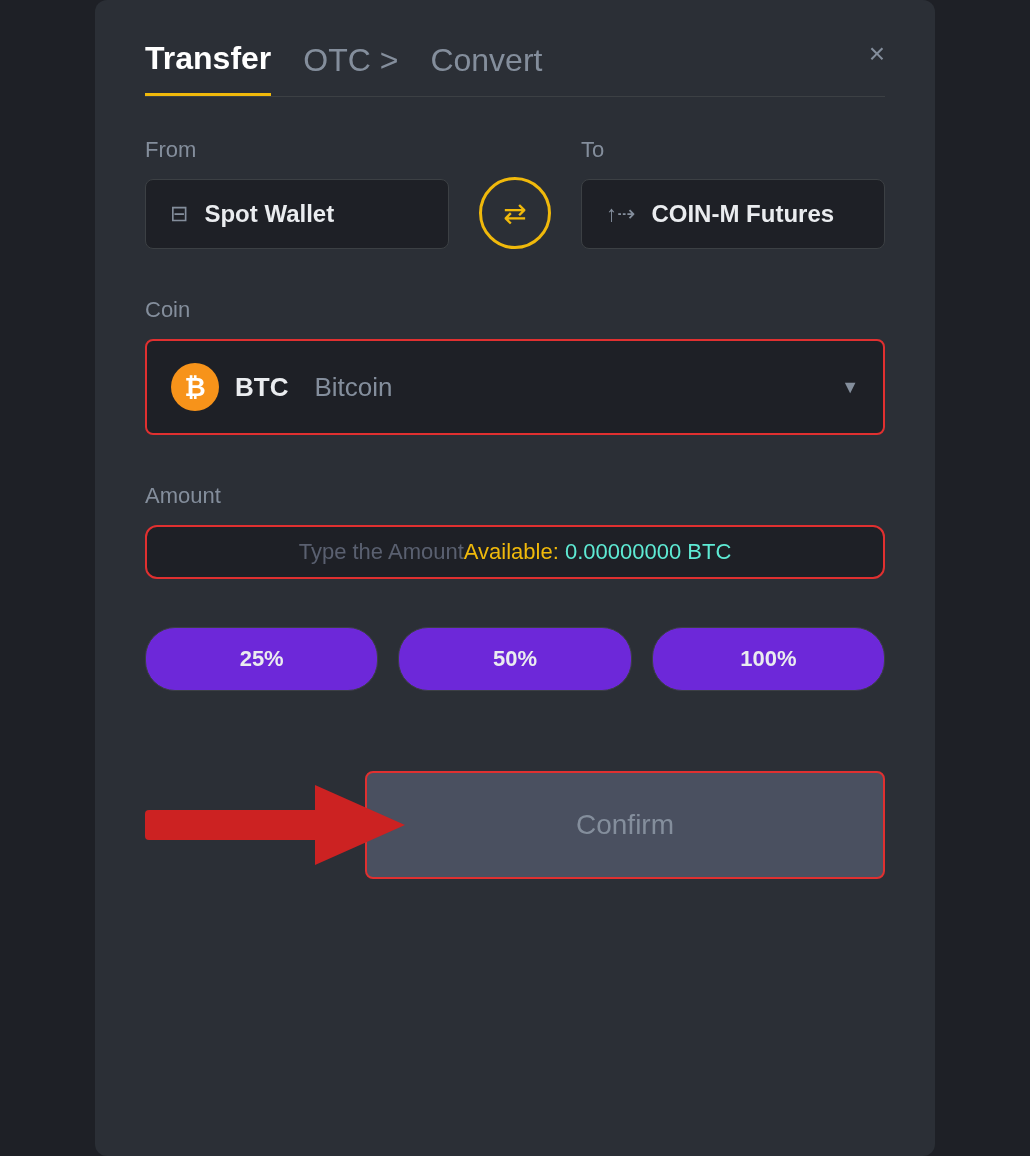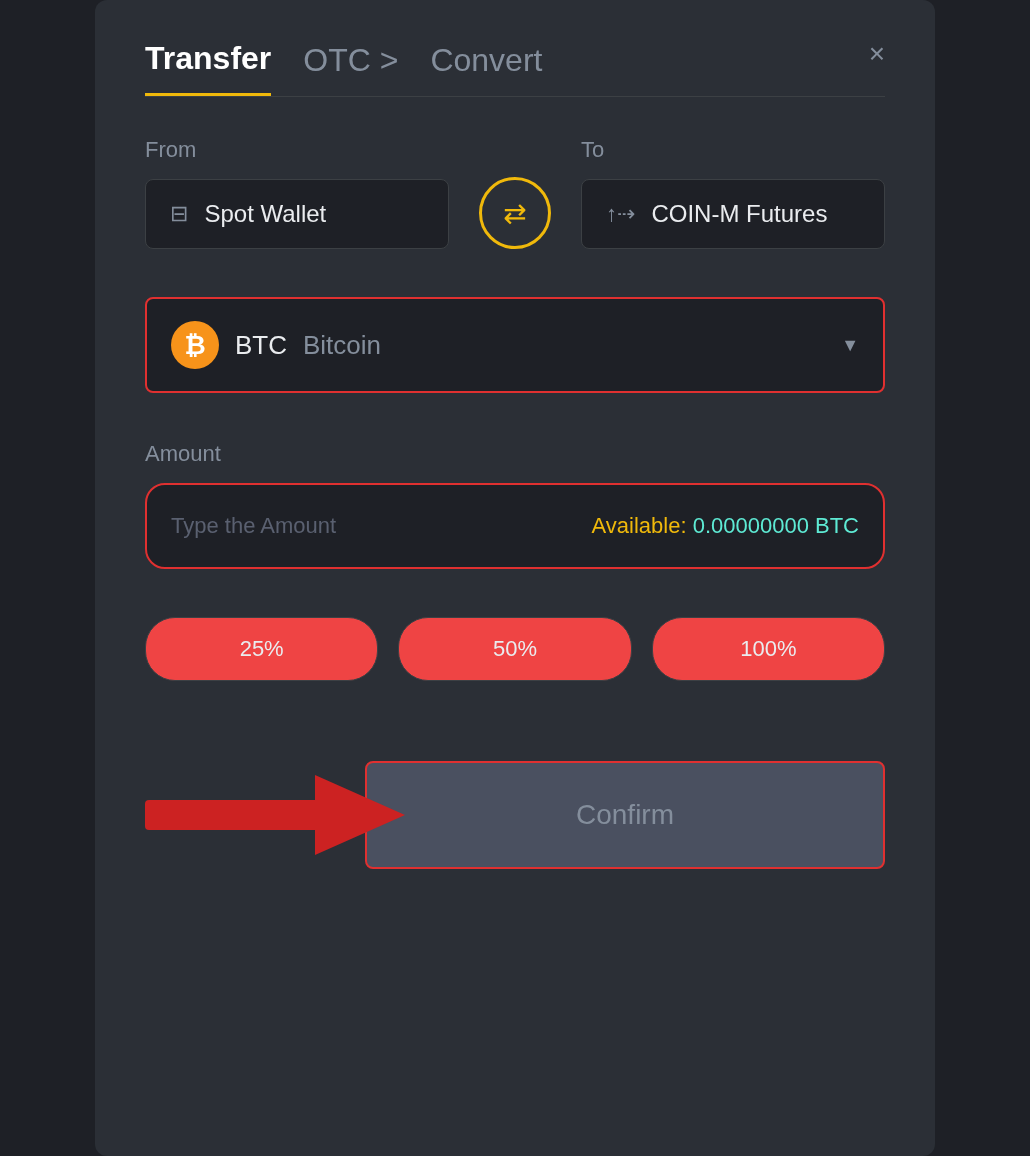--- a/index.html
+++ b/index.html
@@ -91,20 +91,21 @@
     }
 
     .wallet-select-icon {
       font-size: 22px;
       color: #848e9c;
     }
 
     .wallet-select-text {
       font-size: 24px;
       color: #eaecef;
+      font-weight: bold;
     }
 
     .swap-btn {
       width: 72px;
       height: 72px;
       border-radius: 50%;
       border: 3px solid #f0b90b;
       background: transparent;
       display: flex;
       align-items: center;
@@ -156,48 +157,49 @@
       align-items: center;
       justify-content: center;
       color: white;
       font-size: 26px;
       font-weight: 700;
       flex-shrink: 0;
     }
 
     .coin-name-bold {
       font-size: 26px;
-      font-weight: 400;
+      font-weight: 700;
       color: #eaecef;
     }
 
     .coin-name-light {
       font-size: 26px;
       color: #848e9c;
+      margin-left: 10px;
     }
 
     .dropdown-arrow {
       margin-left: auto;
       color: #848e9c;
       font-size: 18px;
     }
 
     .amount-section {
       margin-bottom: 48px;
       margin-top: 14px;
     }
 
     .amount-input-box {
       background: #1e2026;
       border: 2px solid #e03030;
-      border-radius: 20px;
-      padding: 28px 24px;
-      display: flex;
-      align-items: center;
-      justify-content: space-between;
+      border-radius: 12px;
+      padding: 12px 24px;
+      display: flex;
+      align-items: center;
+      justify-content: center;
     }
 
     .amount-placeholder {
       font-size: 22px;
       color: #5a6070;
     }
 
     .amount-available {
       font-size: 22px;
       color: #848e9c;
@@ -209,28 +211,29 @@
     }
 
     .percent-row {
       display: flex;
       gap: 20px;
       margin-bottom: 80px;
     }
 
     .percent-btn {
       flex: 1;
-      background: #ef4444;
+      background: #6d28d9;
       border: 1px solid #3c4044;
       border-radius: 30px;
       padding: 18px 0;
       font-size: 22px;
       color: #eaecef;
       cursor: pointer;
       text-align: center;
+      font-weight: bold;
     }
 
     .confirm-btn {
       flex: 1;
       max-width: 520px;
       background: #4a5060;
       border: 2px solid #e03030;
       border-radius: 8px;
       padding: 36px 0;
       font-size: 28px;
@@ -271,20 +274,21 @@
     <div class="to-block">
       <div class="section-label">To</div>
       <div class="wallet-select">
         <span class="wallet-select-icon">↑⇢</span>
         <span class="wallet-select-text">COIN-M Futures</span>
       </div>
     </div>
   </div>
 
   <div class="coin-section">
+    <div class="section-label">Coin</div>
     <div class="coin-dropdown">
       <div class="btc-icon">₿</div>
       <span class="coin-name-bold">BTC</span>
       <span class="coin-name-light">Bitcoin</span>
       <span class="dropdown-arrow">▼</span>
     </div>
   </div>
 
   <div class="amount-section">
     <div class="section-label">Amount</div>

